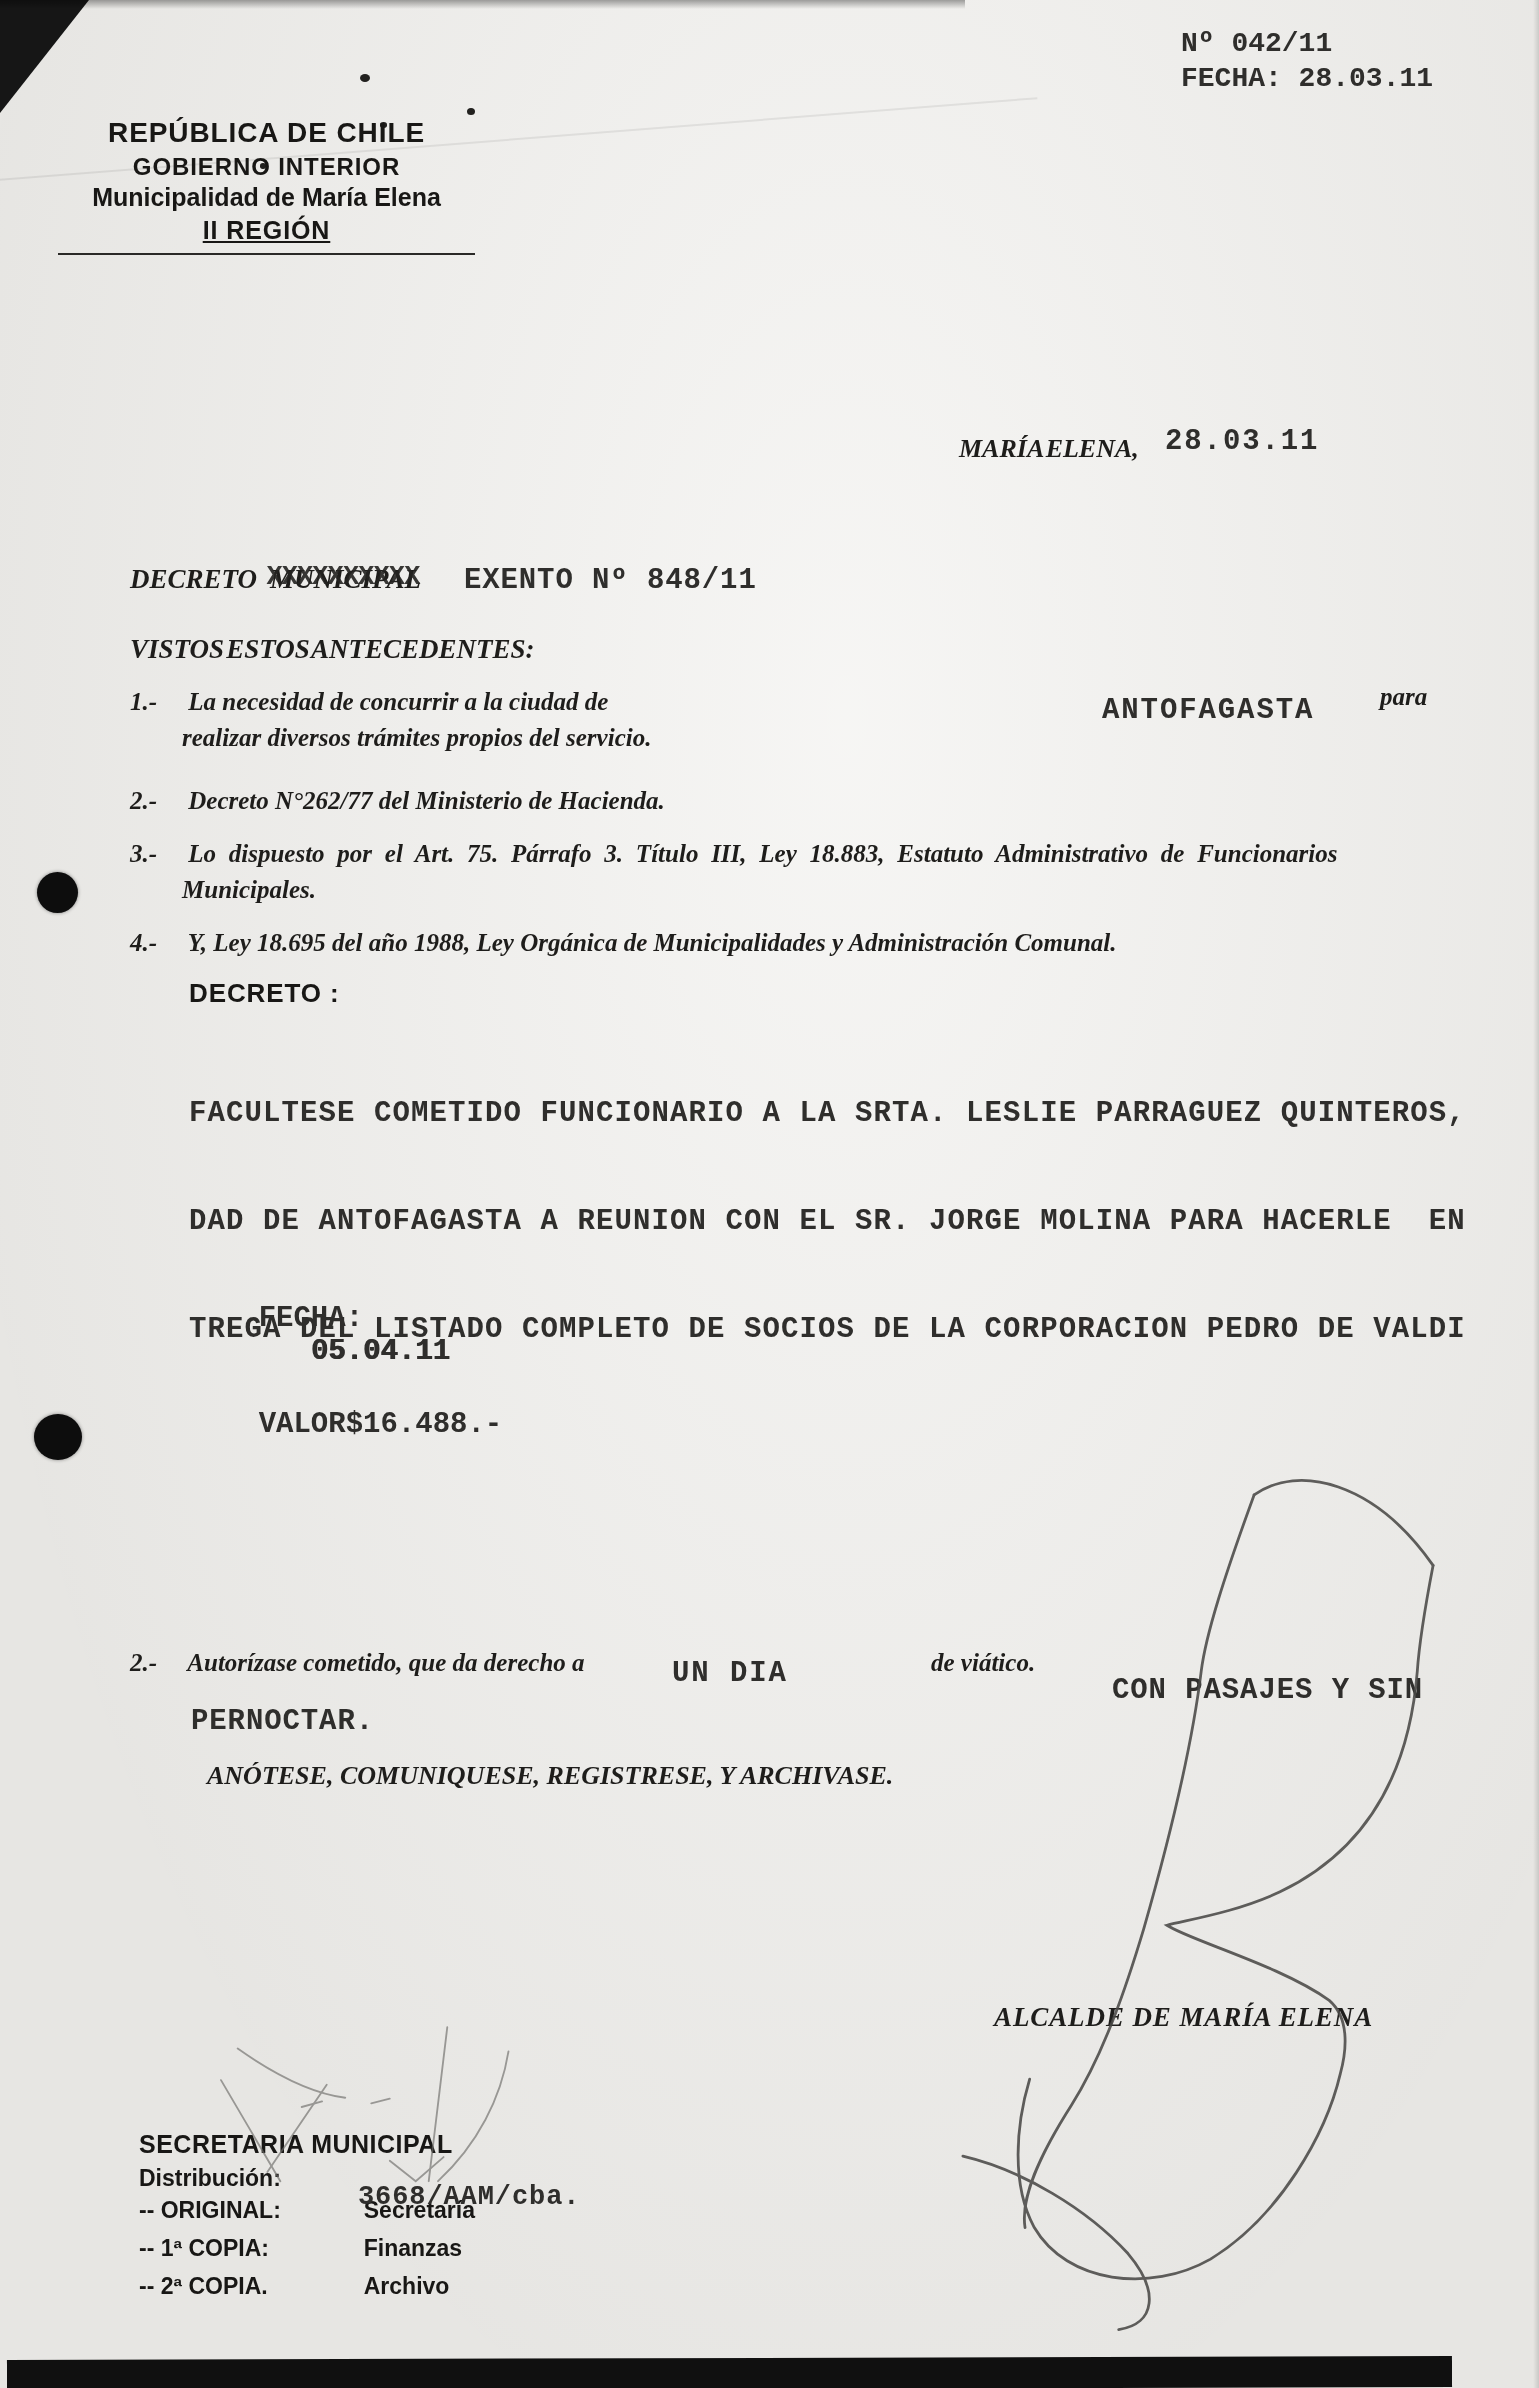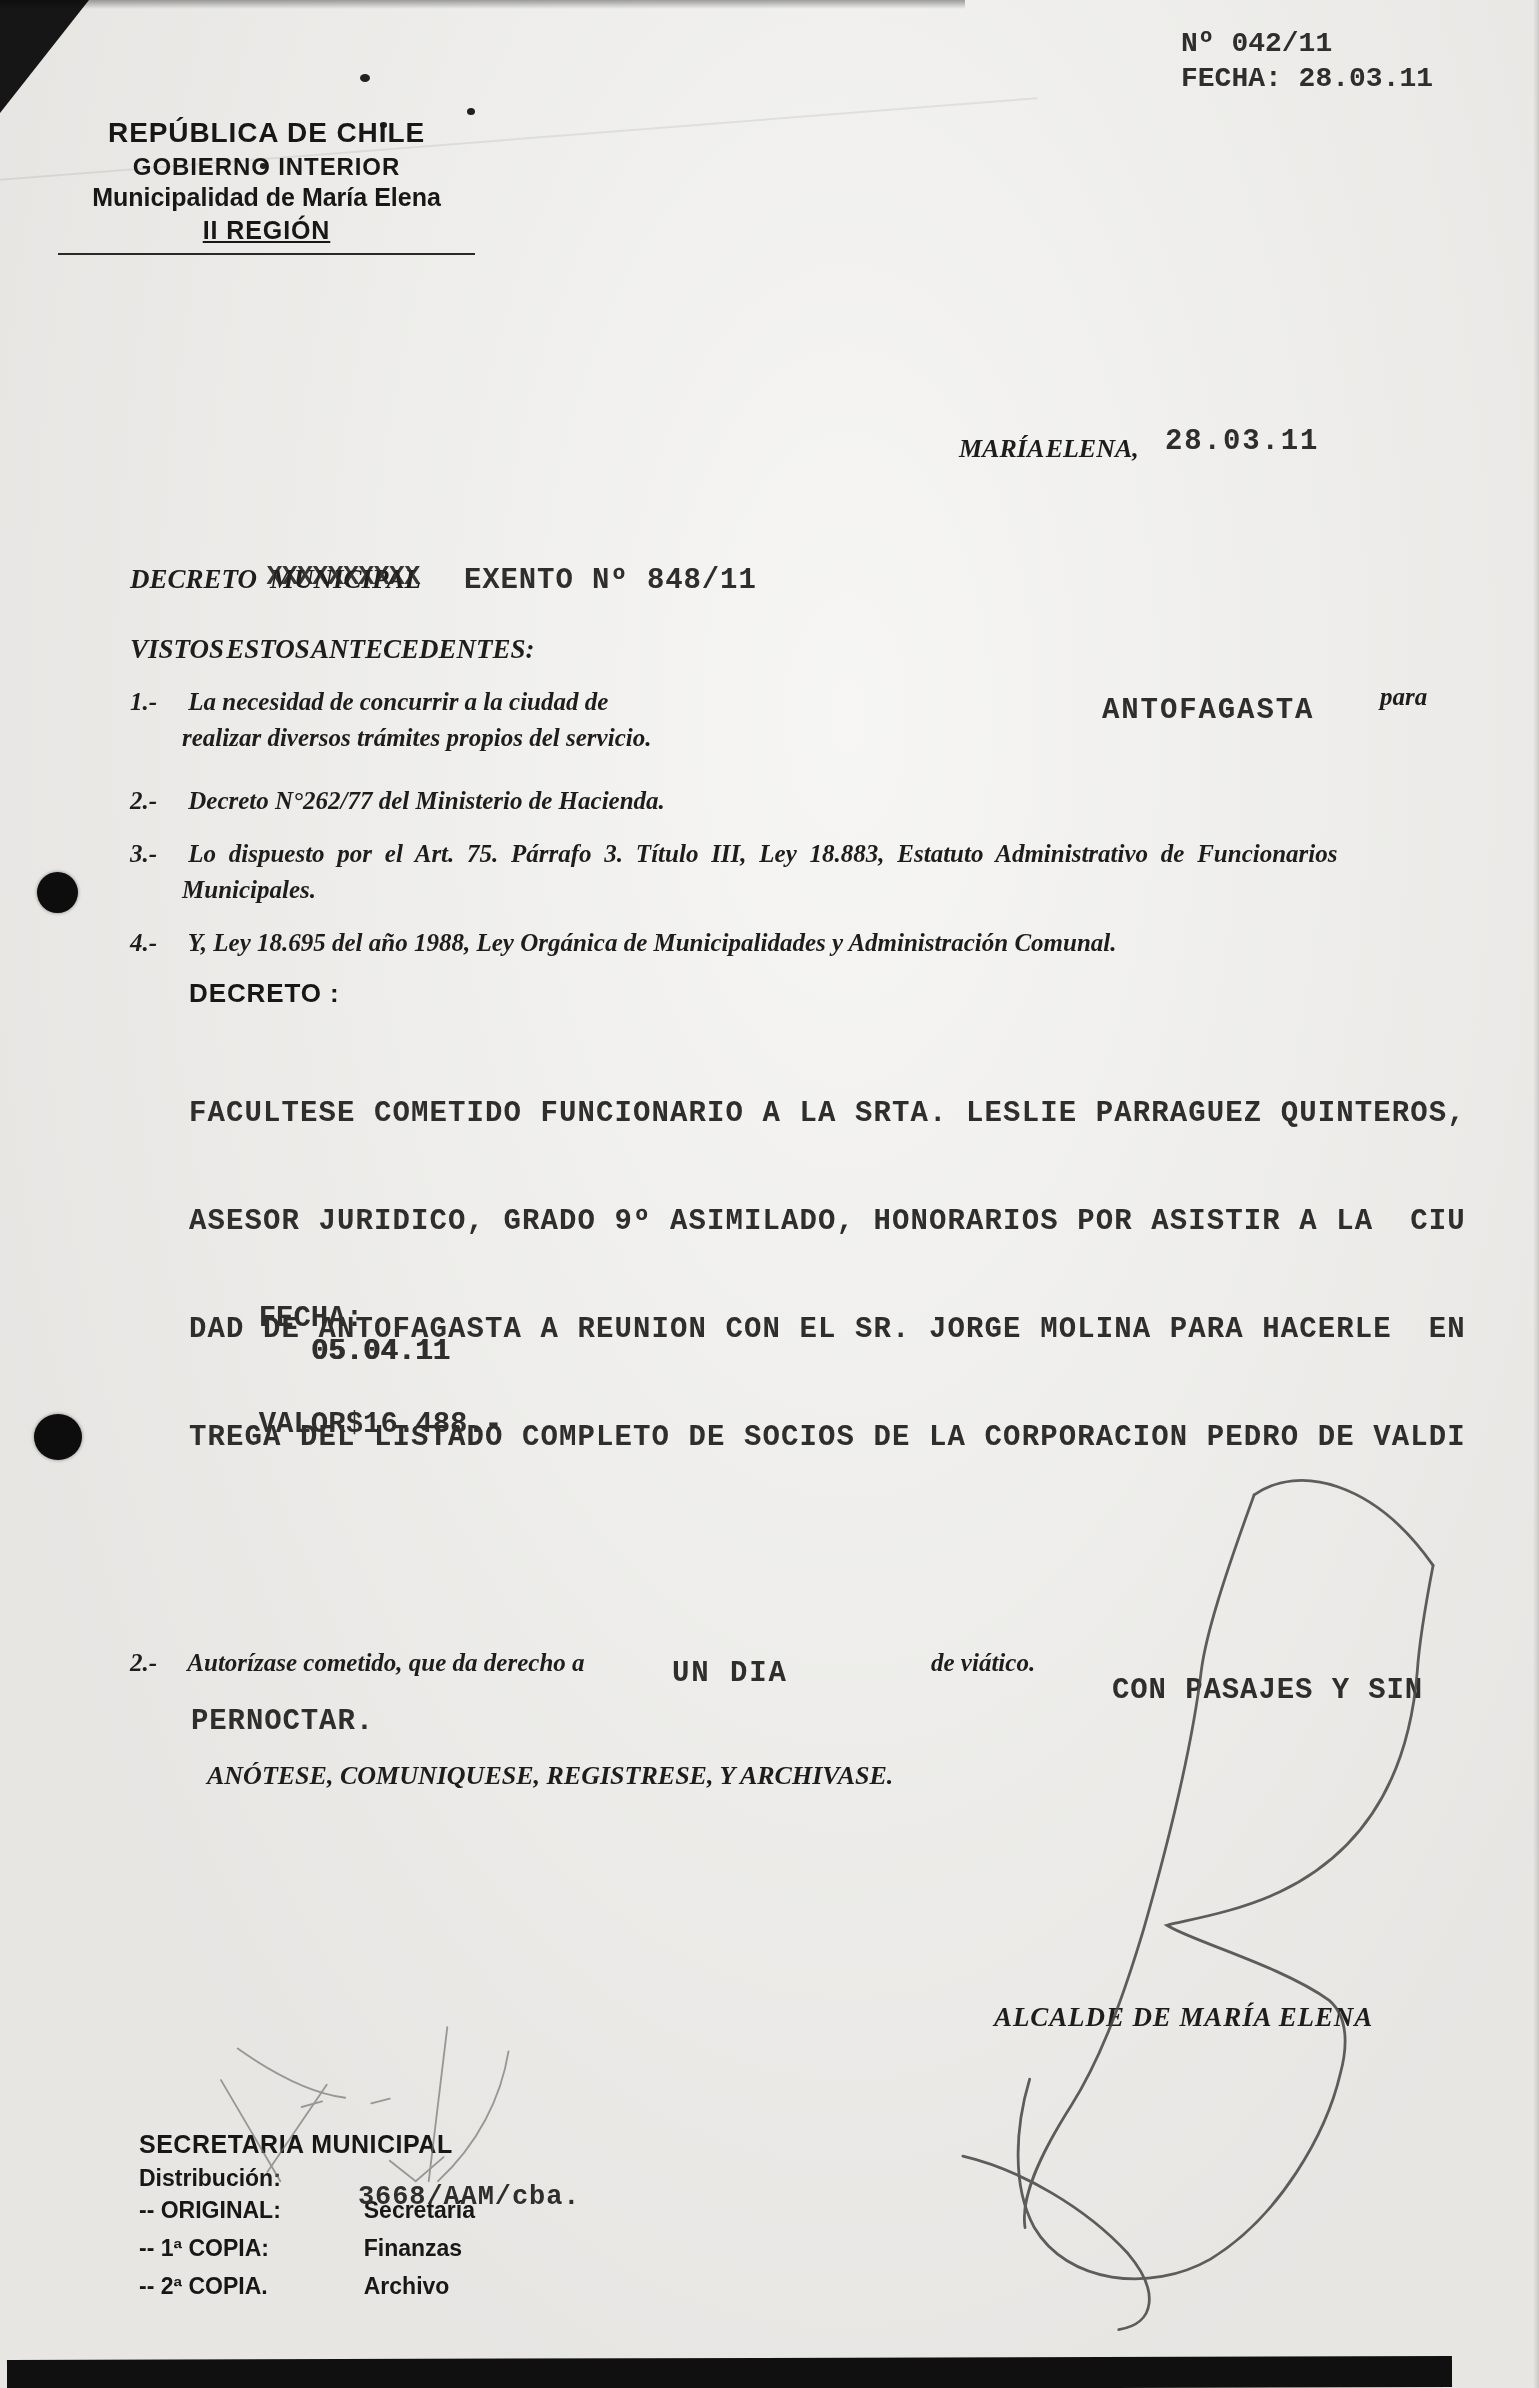--- a/index.html
+++ b/index.html
@@ -100,21 +100,20 @@
 
   <div class="abs serif" style="left:130px;top:929px;">
     <span class="num-col">4.-</span>
     <span>Y, Ley 18.695 del año 1988, Ley Orgánica de Municipalidades y Administración Comunal.</span>
   </div>
 
   <div class="abs sans" style="left:189px;top:978px;font-size:26px;letter-spacing:0.9px;">DECRETO :</div>
 
   <div class="abs mono typed-body" style="left:189px;top:1024px;">
     <div>FACULTESE COMETIDO FUNCIONARIO A LA SRTA. LESLIE PARRAGUEZ QUINTEROS,</div>
-    <div>ASESOR JURIDICO, GRADO 9º ASIMILADO, HONORARIOS POR ASISTIR A LA  CIU</div>
     <div>DAD DE ANTOFAGASTA A REUNION CON EL SR. JORGE MOLINA PARA HACERLE  EN</div>
     <div>TREGA DEL LISTADO COMPLETO DE SOCIOS DE LA CORPORACION PEDRO DE VALDI</div>
   </div>
 
   <div class="abs mono" style="left:189px;top:1269px;font-size:29px;">
     <span>FECHA:</span>
     <span style="margin-left:52px;text-shadow:0.9px 0 0 #2f2e2c;">05.04.11</span>
   </div>
   <div class="abs mono" style="left:189px;top:1375px;font-size:29px;">
     <span>VALOR</span><span>$16.488.-</span>

